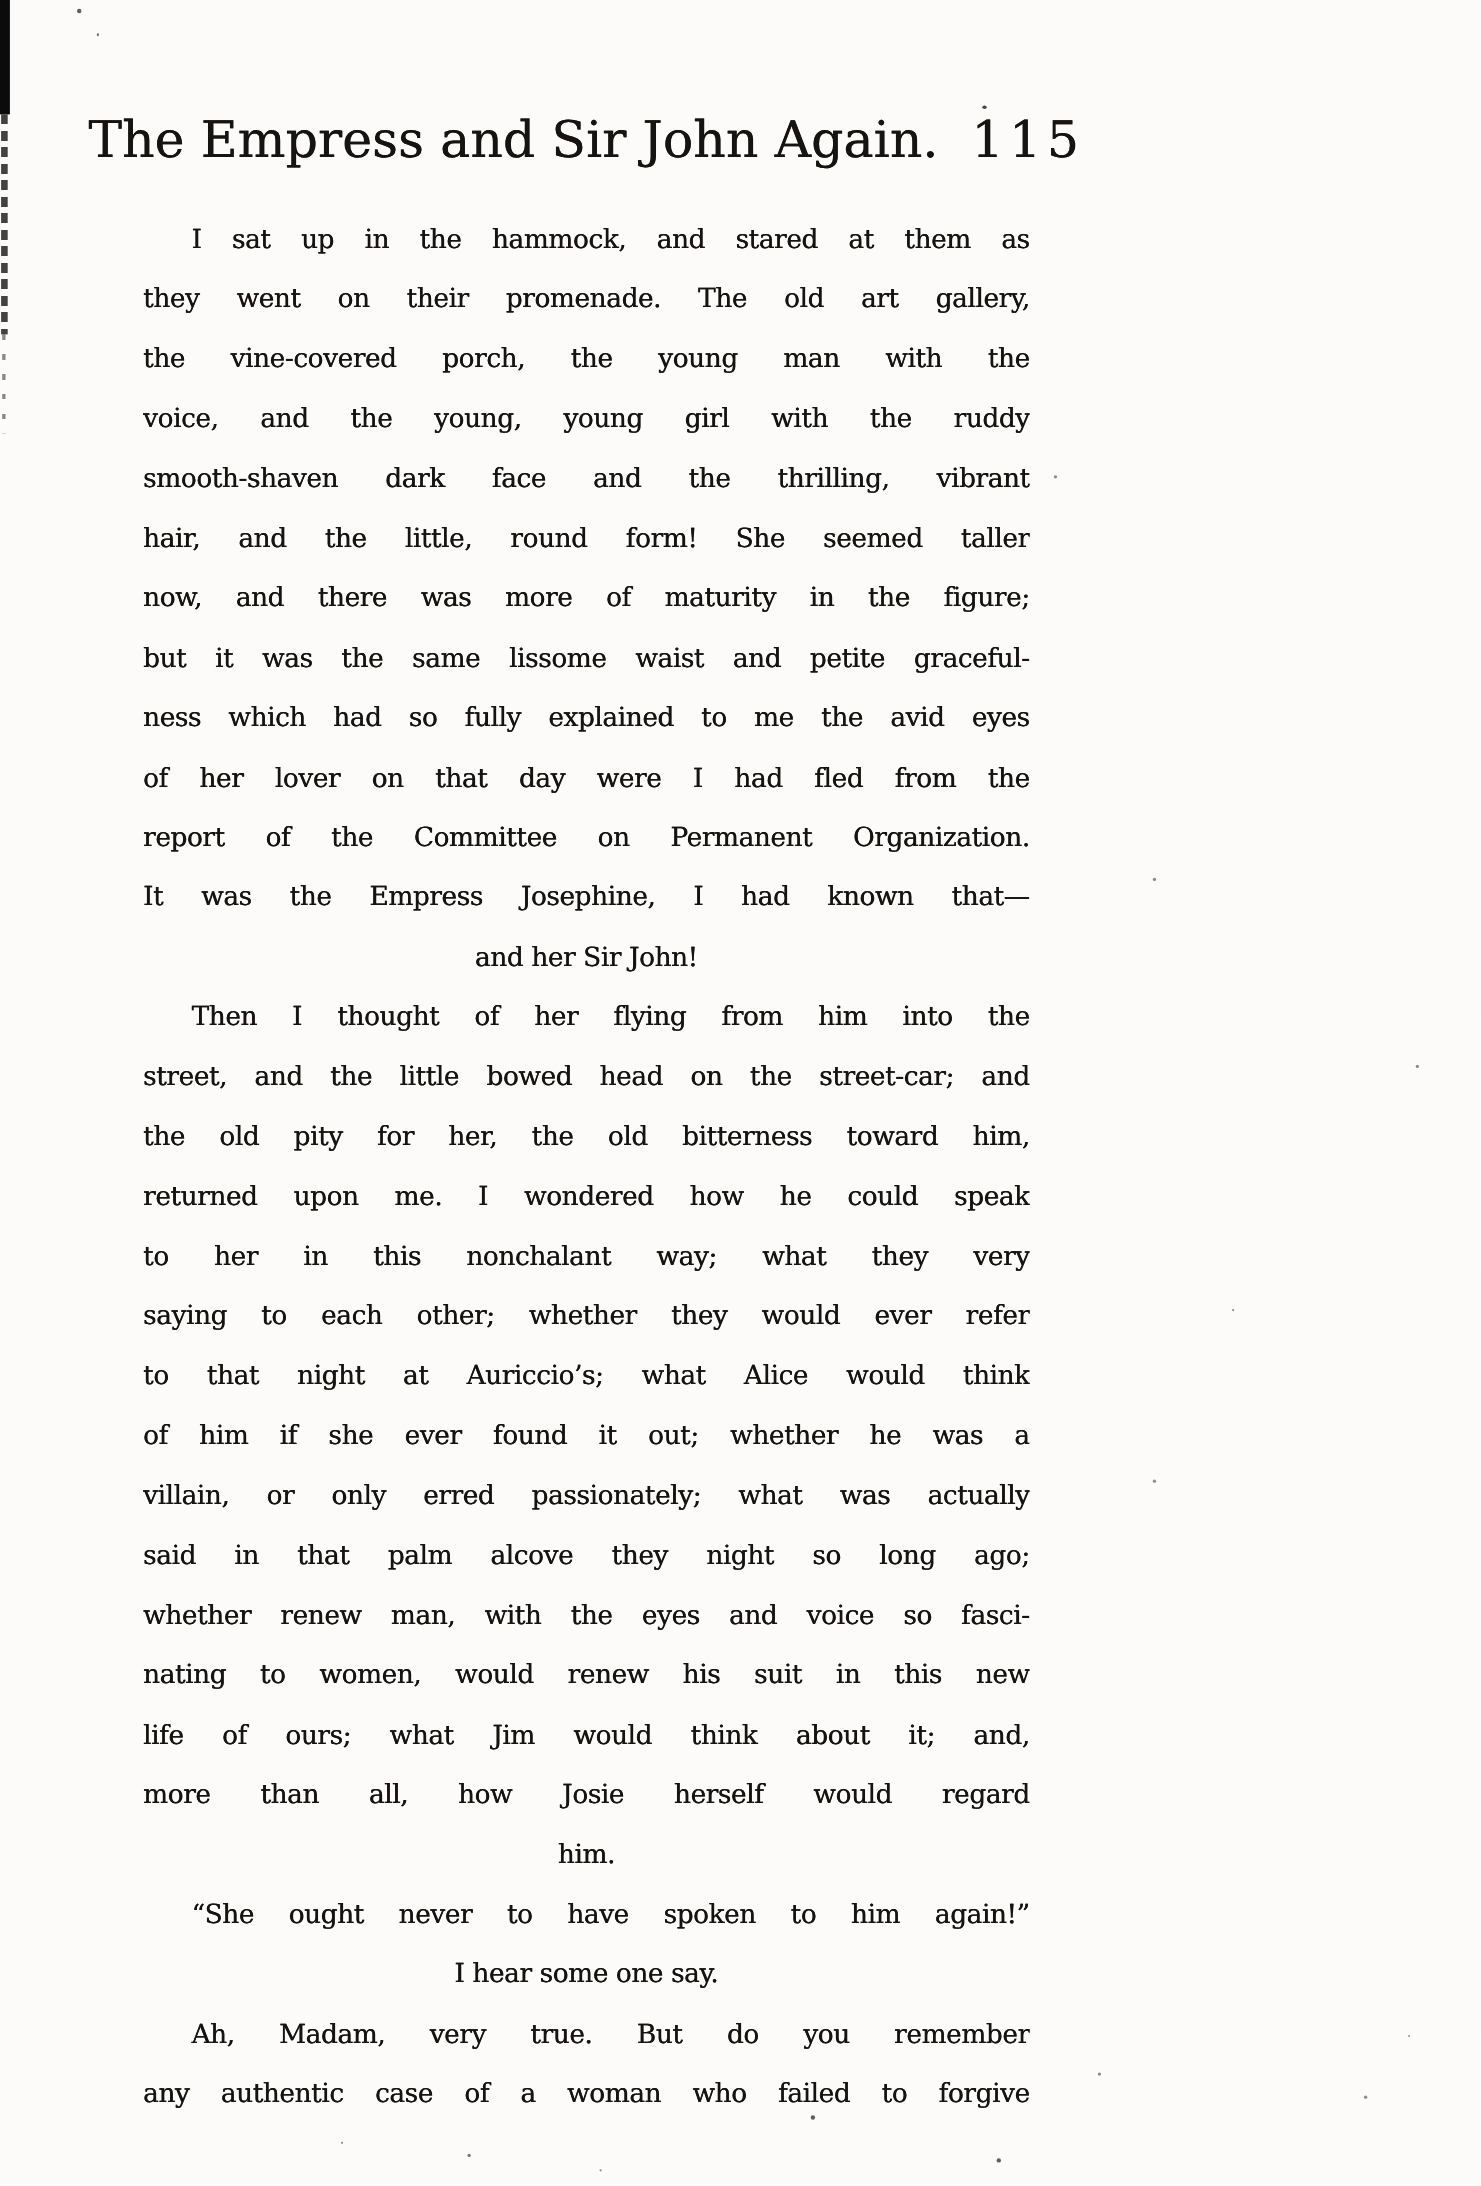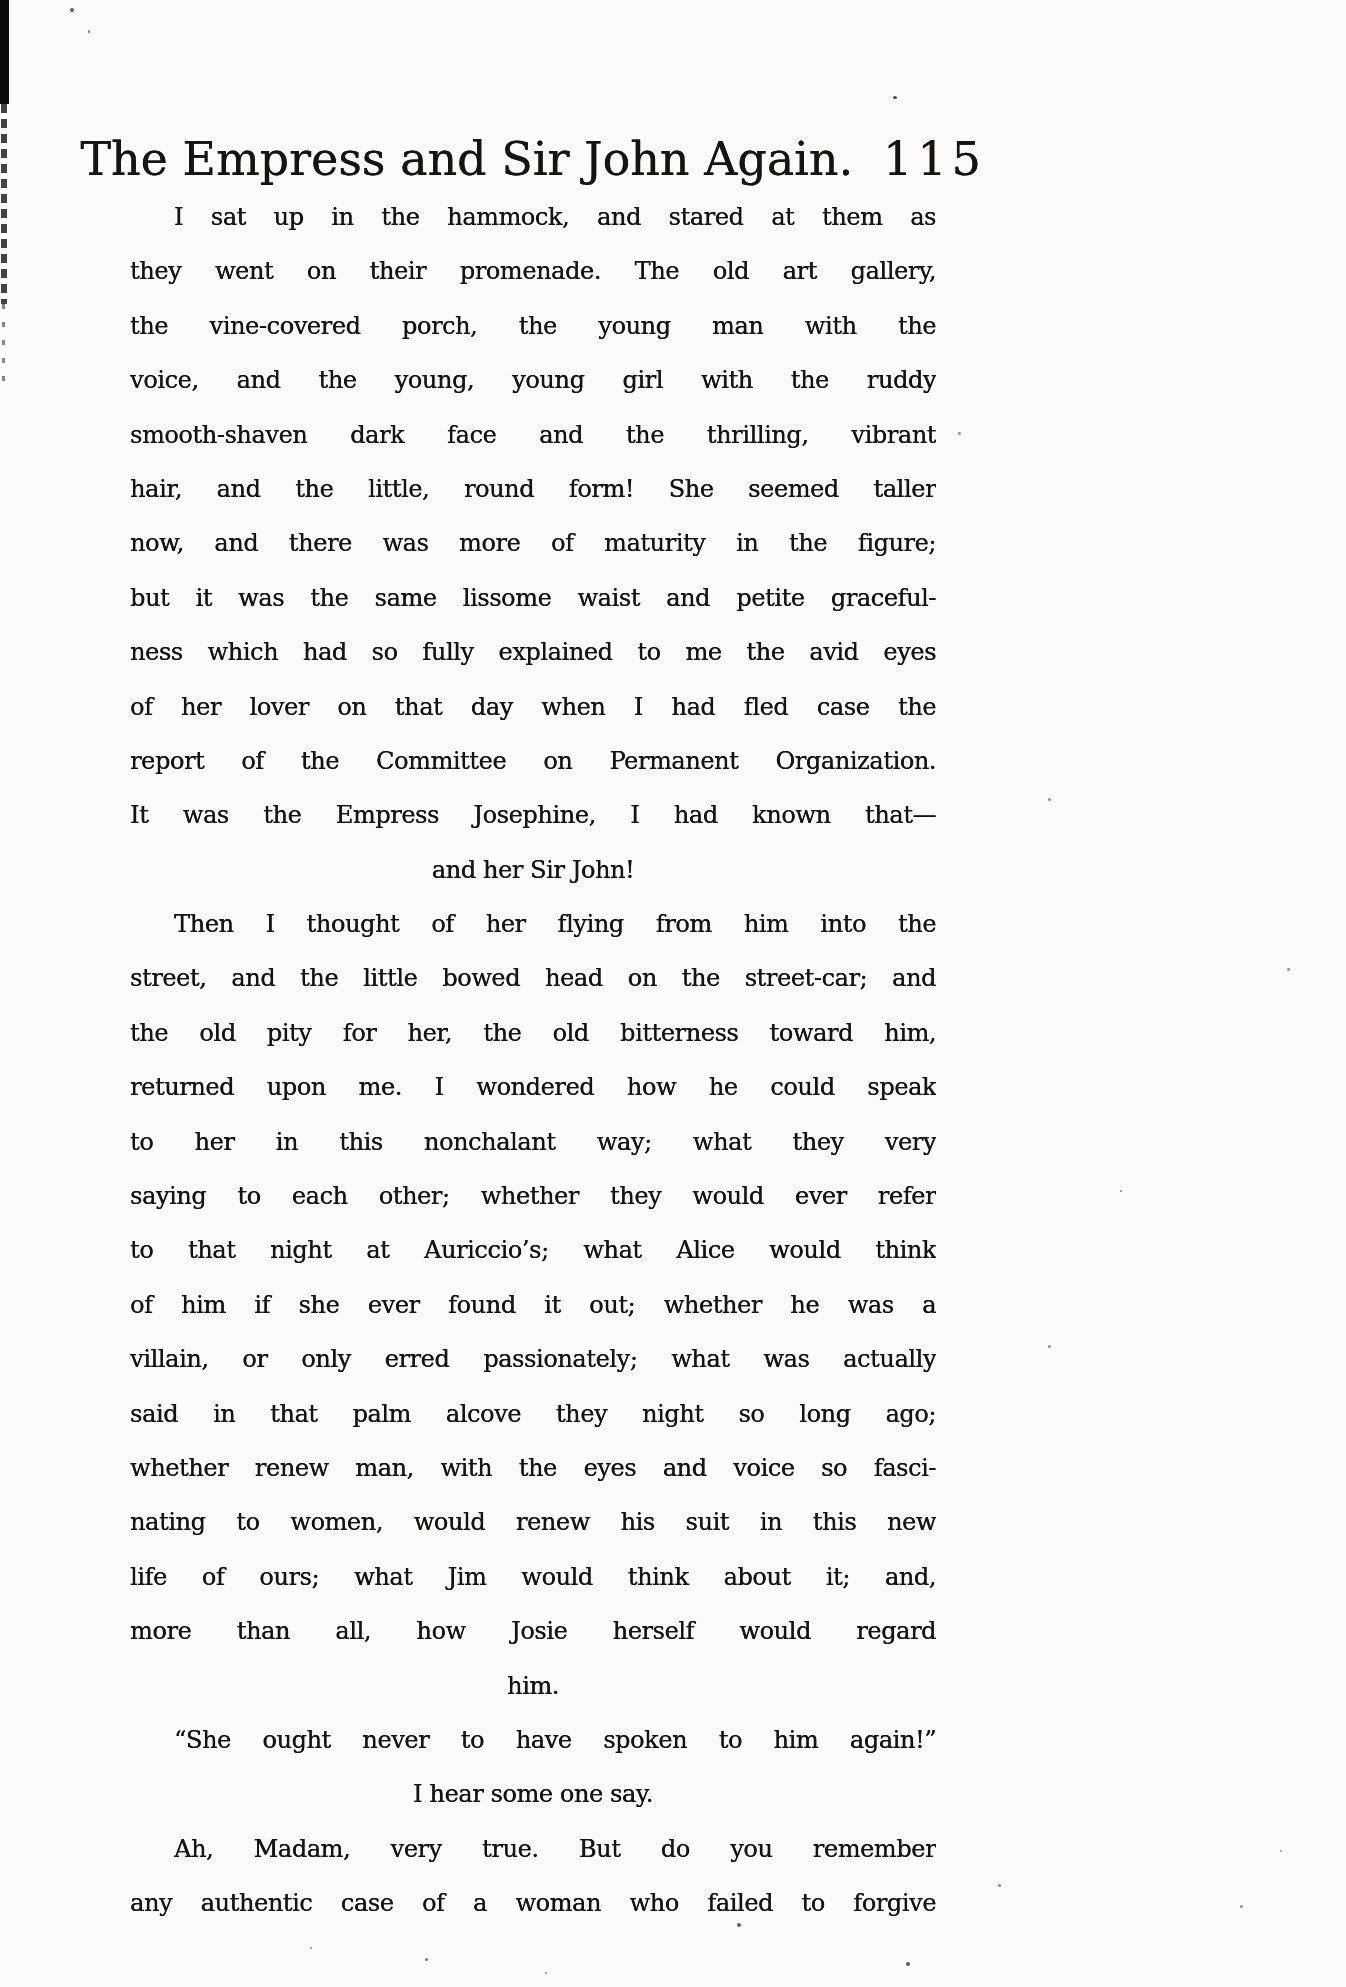--- a/index.html
+++ b/index.html
@@ -50,21 +50,20 @@
     position: absolute;
     left: 130px; top: 100px;
     width: 806px;
     display: flex;
     justify-content: center;
     align-items: baseline;
     gap: 30px;
     font-size: 46px;
     white-space: nowrap;
     text-shadow: 0.3px 0 0 currentColor;
-    margin-top: 32px;
   }
   .running-head .pagenum {
     letter-spacing: 5px;
   }
 
   
   .body-column {
     position: absolute;
     left: 130px; top: 190px;
     width: 806px;
@@ -112,21 +111,21 @@
   <div class="body-column">
       <div class="line indent">I sat up in the hammock, and stared at them as</div>
       <div class="line">they went on their promenade.  The old art gallery,</div>
       <div class="line">the vine-covered porch, the young man with the</div>
       <div class="line">voice, and the young, young girl with the ruddy</div>
       <div class="line">smooth-shaven dark face and the thrilling, vibrant</div>
       <div class="line">hair, and the little, round form!  She seemed taller</div>
       <div class="line">now, and there was more of maturity in the figure;</div>
       <div class="line">but it was the same lissome waist and petite graceful-</div>
       <div class="line">ness which had so fully explained to me the avid eyes</div>
-      <div class="line">of her lover on that day when I had fled case the</div>
+      <div class="line">of her lover on that day were I had fled from the</div>
       <div class="line">report of the Committee on Permanent Organization.</div>
       <div class="line">It was the Empress Josephine, I had known that—</div>
       <div class="line nojust">and her Sir John!</div>
       <div class="line indent">Then I thought of her flying from him into the</div>
       <div class="line">street, and the little bowed head on the street-car; and</div>
       <div class="line">the old pity for her, the old bitterness toward him,</div>
       <div class="line">returned upon me.  I wondered how he could speak</div>
       <div class="line">to her in this nonchalant way;  what they very</div>
       <div class="line">saying to each other;  whether they would ever refer</div>
       <div class="line">to that night at Auriccio’s;  what Alice would think</div>

